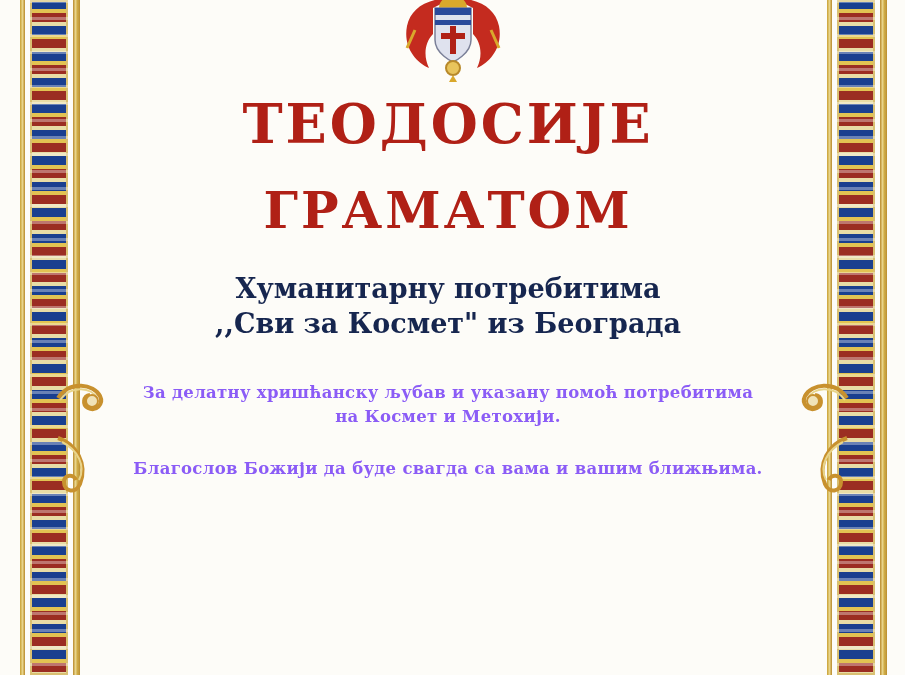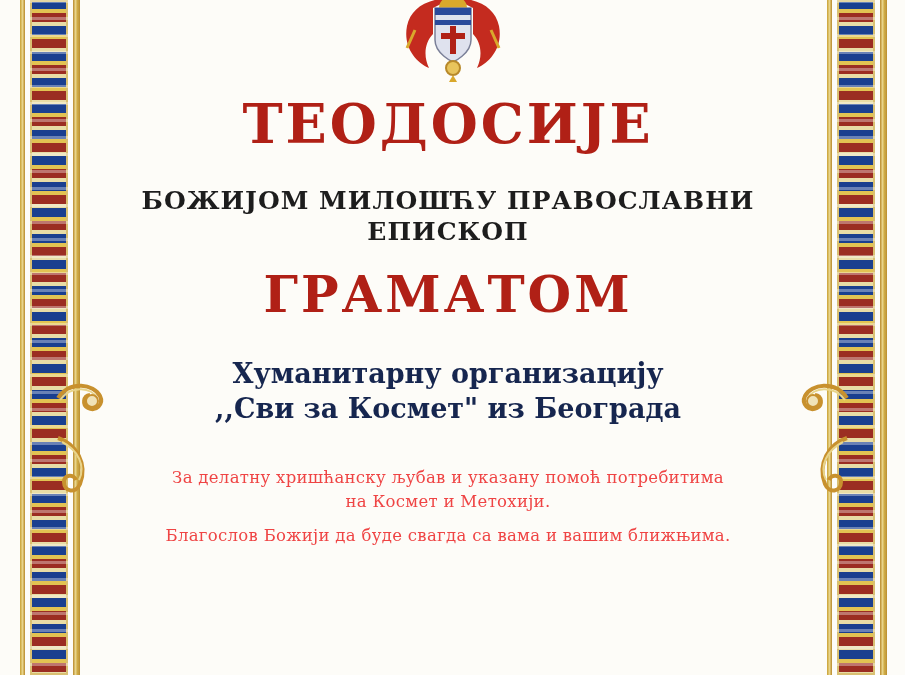--- a/index.html
+++ b/index.html
@@ -155,28 +155,28 @@
     margin-top: 34px;
     font-size: 27px;
     font-weight: 700;
     color: #16264f;
     line-height: 1.3;
   }
 
   .body-text {
     margin-top: 40px;
     font-size: 16.5px;
-    font-weight: 400;
-    color: #ef4444;
+    font-weight: 700;
+    color: #8b5cf6;
     line-height: 1.45;
     letter-spacing: 0.3px;
   }
 
   .body-text.second {
-    margin-top: 10px;
+    margin-top: 28px;
   }
 </style>
 </head>
 <body>
 
 <div class="document">
 
   <div class="border-col left">
     <div class="band outer"></div>
     <div class="band main"></div>
@@ -239,28 +239,27 @@
 
       <path d="M22 34 L14 52 M98 34 L106 52" stroke="#d9a82c" stroke-width="3" fill="none"></path>
     </svg>
   </div>
 
   <div class="content">
 
     <div class="line name-main">ТЕОДОСИЈЕ</div>
 
     <div class="title-lines">
-      <div class="line">БОЖИЈОМ МИЛОШЋУ ПРАВОСЛАВНИ ЕПИСКОП</div>
     </div>
 
 
     <div class="line gramata">ГРАМАТОМ</div>
 
     <div class="recipient">
-      <div class="line">Хуманитарну организацију</div>
+      <div class="line">Хуманитарну потребитима</div>
       <div class="line">,,Сви за Космет" из Београда</div>
     </div>
 
     <div class="body-text">
       <div class="line">За делатну хришћанску љубав и указану помоћ потребитима</div>
       <div class="line">на Космет и Метохији.</div>
     </div>
 
     <div class="body-text second">
       <div class="line">Благослов Божији да буде свагда са вама и вашим ближњима.</div>

